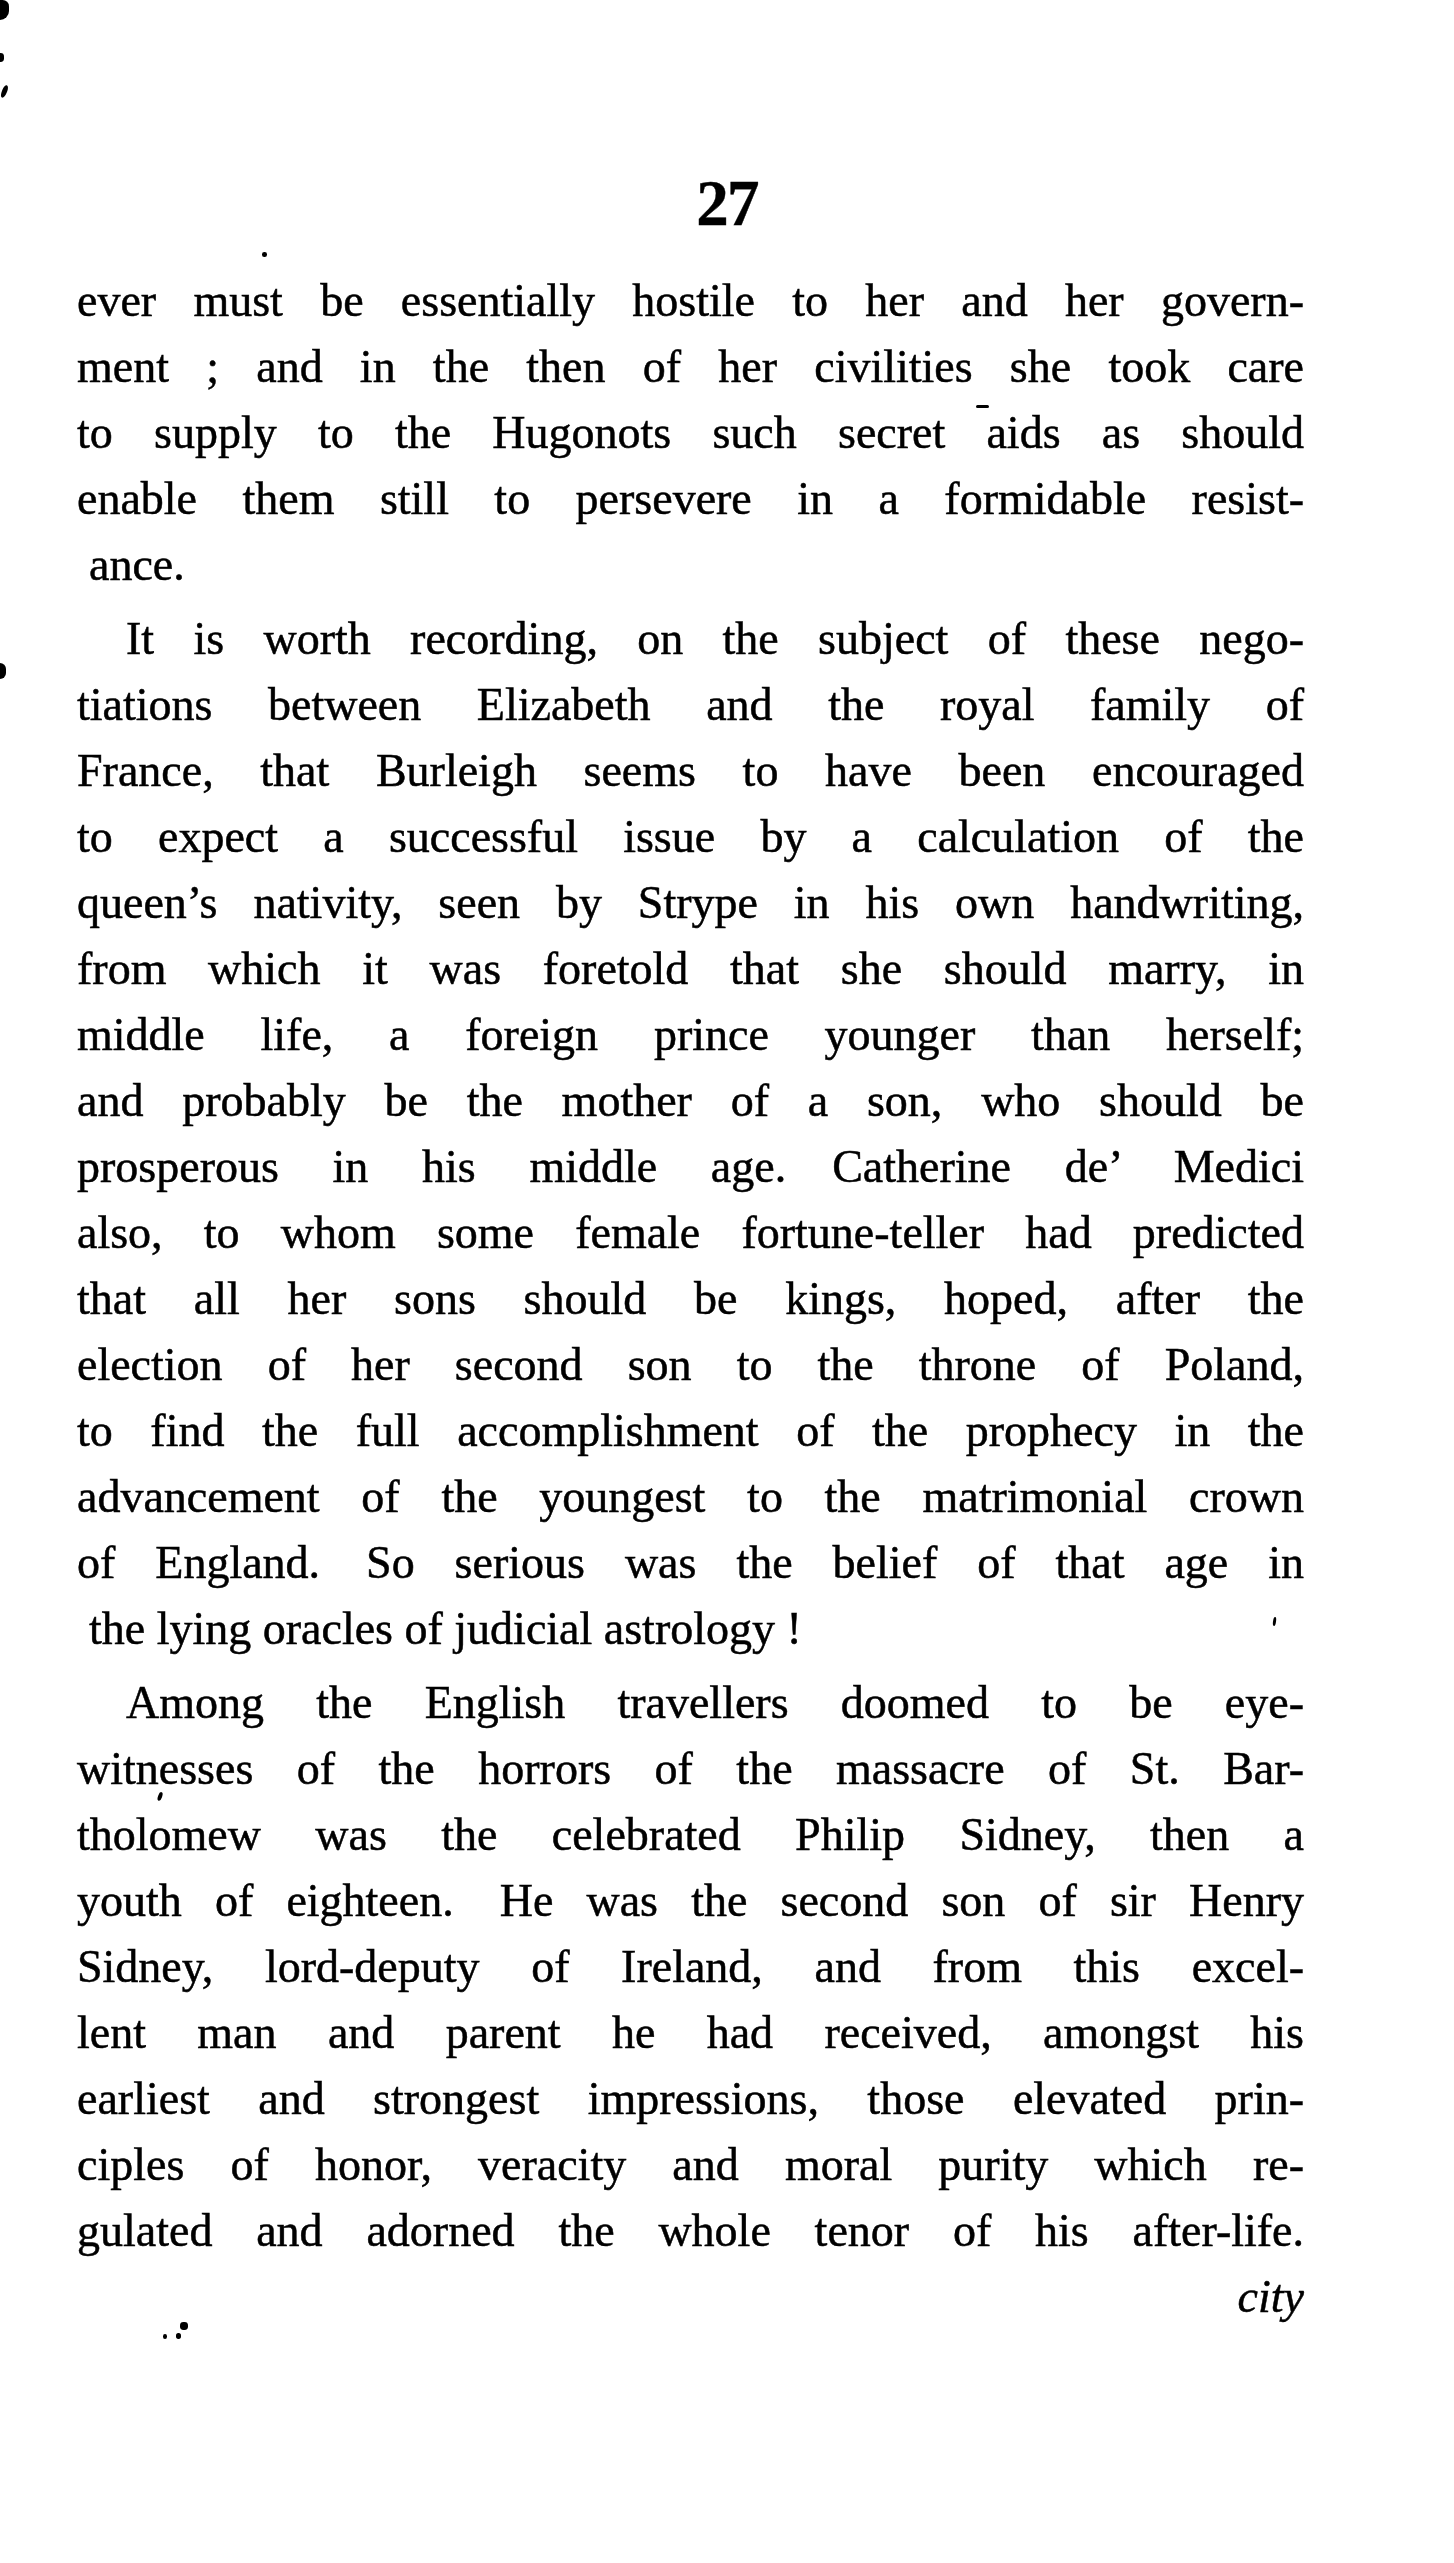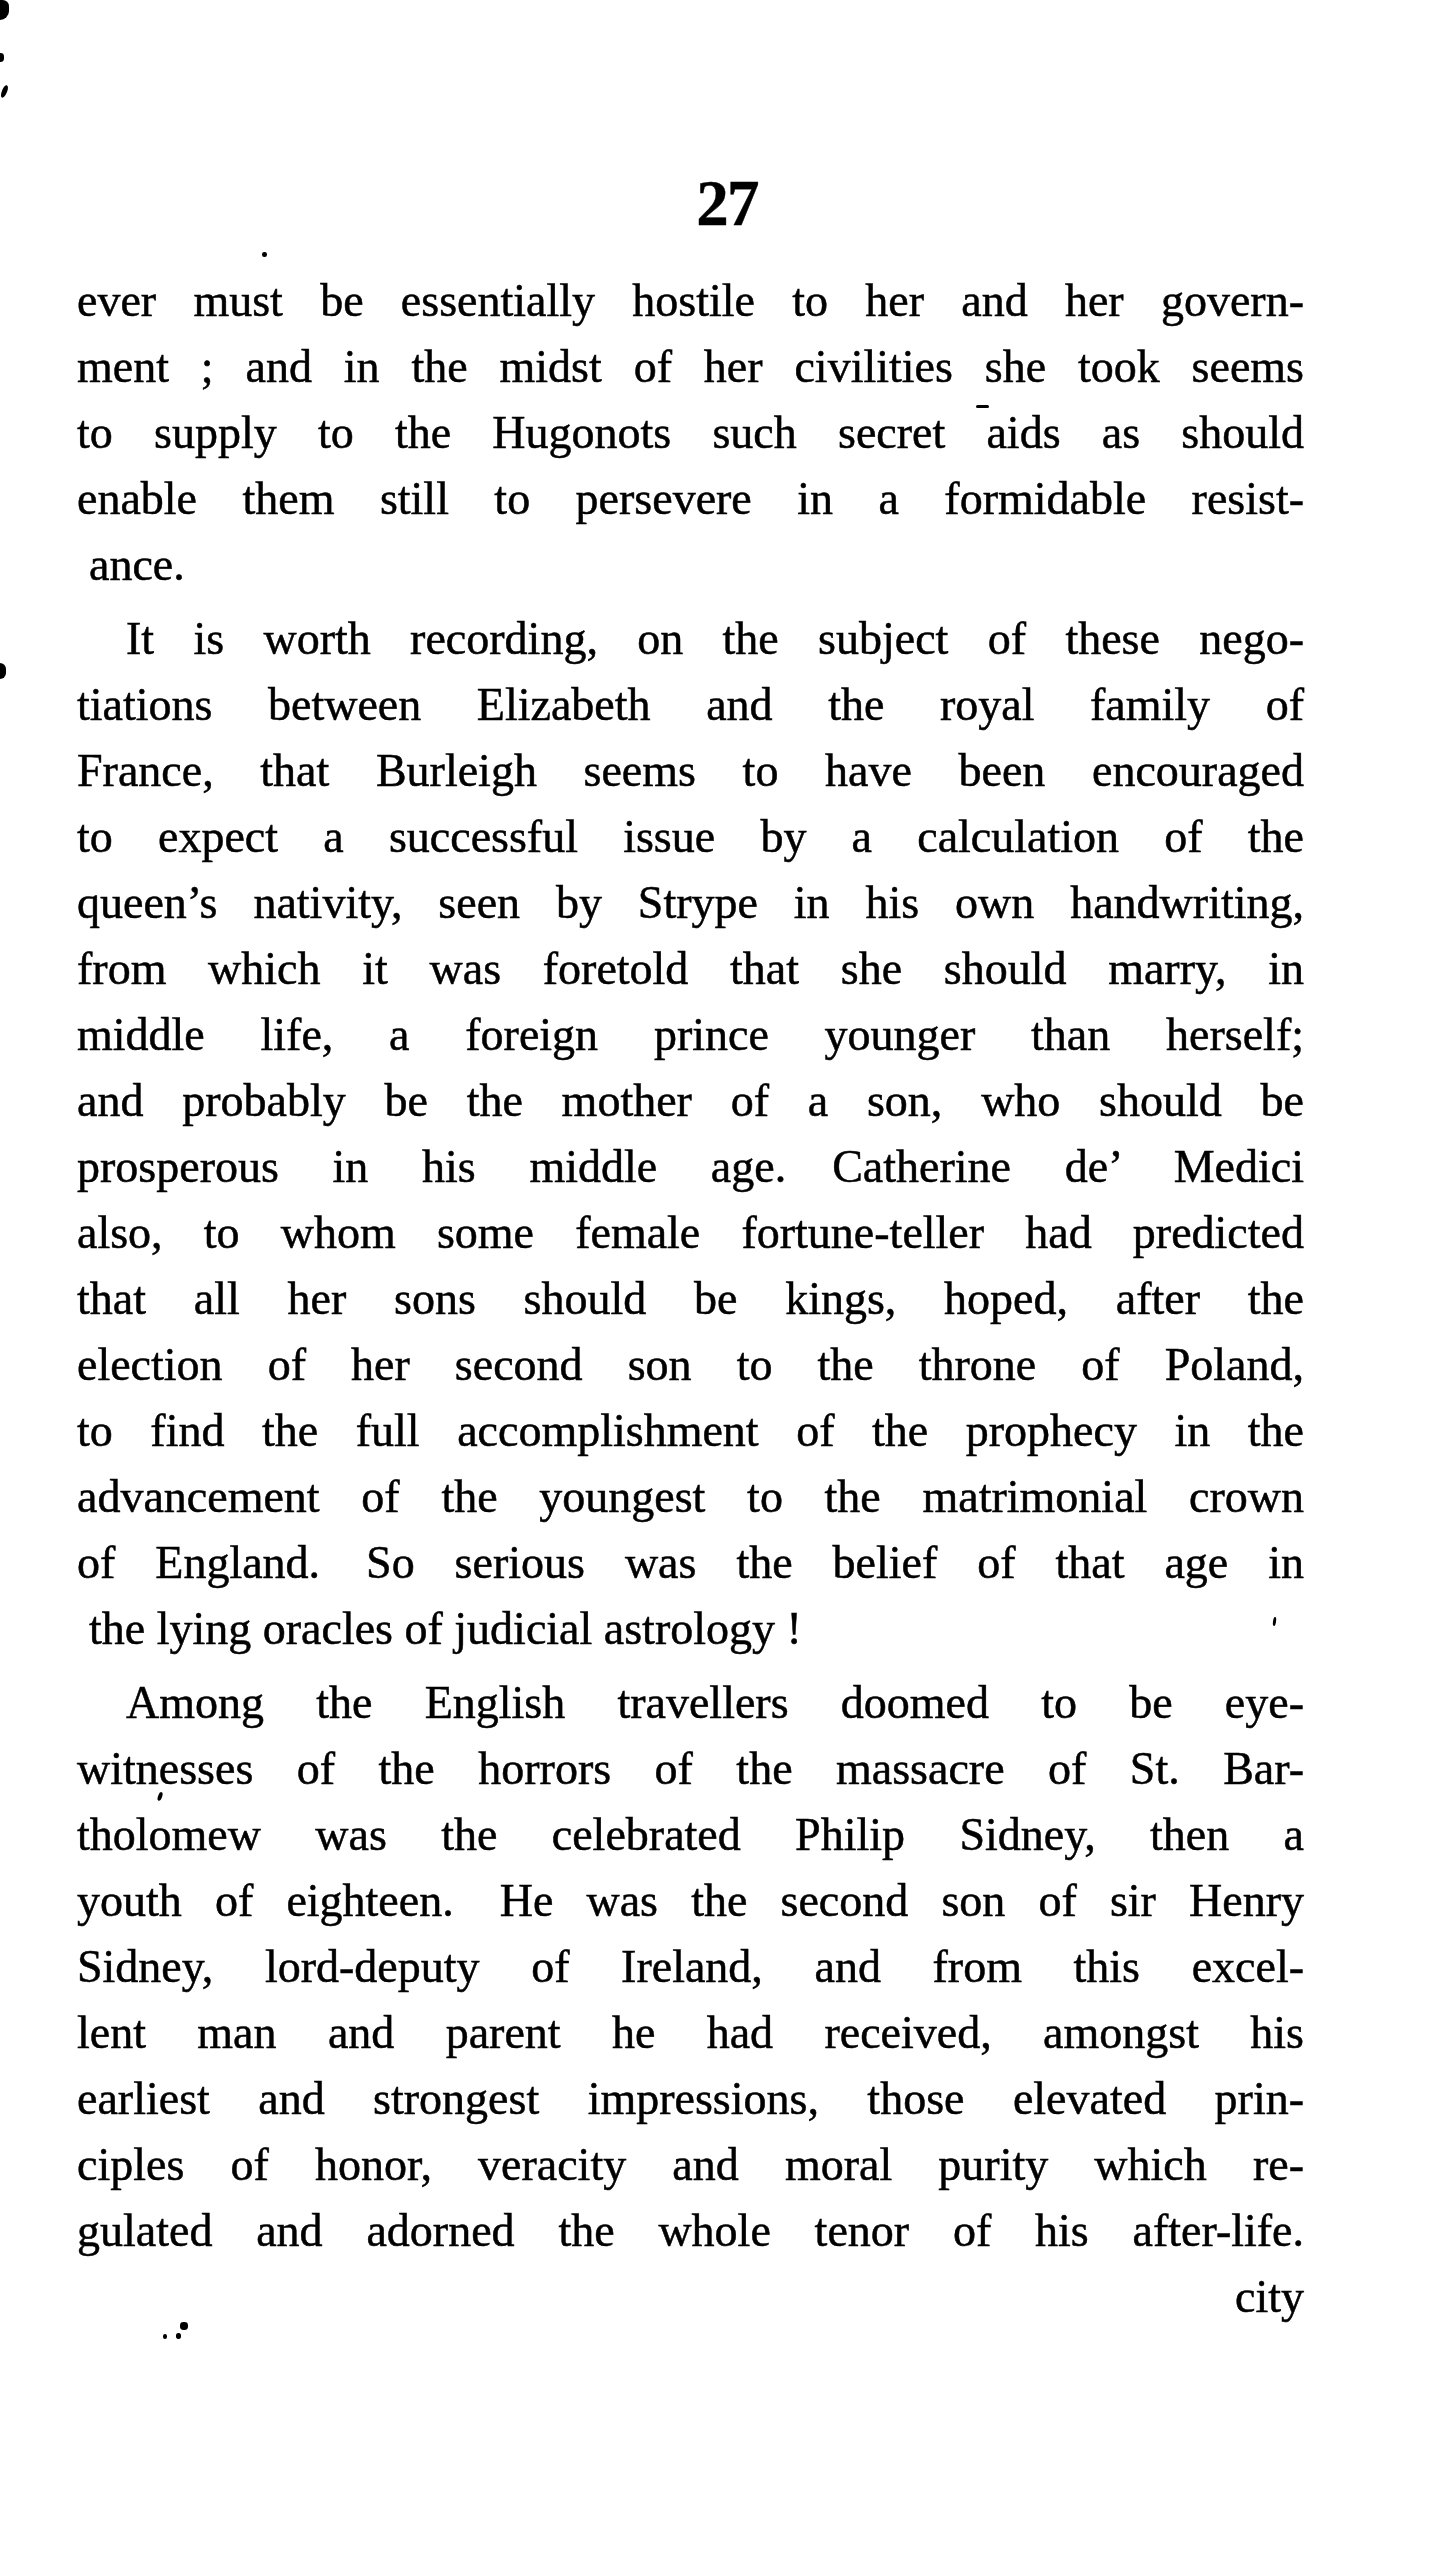--- a/index.html
+++ b/index.html
@@ -42,21 +42,21 @@
     line-height: 66px;
     -webkit-text-stroke: 0.5px #000;
   }
   .line {
     height: 66px;
     text-align: justify;
     text-align-last: justify;
   }
   .line.ind { padding-left: 49px; margin-top: 8px; }
   .line.noj { text-align: left; text-align-last: left; margin-left: 12px; }
-  .line.catch { text-align: left; text-align-last: right; }
+  .line.catch { text-align: left; text-align-last: right; font-style: italic; }
   
   .speck {
     position: absolute;
     background: #000;
     border-radius: 45%;
   }
   .s1 { left: 0; top: 0; width: 9.4px; height: 20.4px; border-radius: 0 8.5px 12px 0; }
   .s2 { left: 0; top: 53px; width: 4.3px; height: 9.4px; border-radius: 0 3.4px 3.4px 0; }
   .s3 { left: 1.7px; top: 85px; width: 5.1px; height: 12.8px; transform: rotate(22deg); }
   .s4 { left: 0; top: 663px; width: 6px; height: 16px; border-radius: 0 6.8px 6.8px 0; }
@@ -70,21 +70,21 @@
 </style>
 </head>
 <body>
 
 <div class="page">
 
   <div class="page-number">27</div>
 
   <div class="body-block">
     <div class="line">ever must be essentially hostile to her and her govern-</div>
-    <div class="line">ment ; and in the midst of her civilities she took seems</div>
+    <div class="line">ment ; and in the then of her civilities she took care</div>
     <div class="line">to supply to the Hugonots such secret aids as should</div>
     <div class="line">enable them still to persevere in a formidable resist-</div>
     <div class="line noj">ance.</div>
     <div class="line ind">It is worth recording, on the subject of these nego-</div>
     <div class="line">tiations between Elizabeth and the royal family of</div>
     <div class="line">France, that Burleigh seems to have been encouraged</div>
     <div class="line">to expect a successful issue by a calculation of the</div>
     <div class="line">queen’s nativity, seen by Strype in his own handwriting,</div>
     <div class="line">from which it was foretold that she should marry, in</div>
     <div class="line">middle life, a foreign prince younger than herself;</div>

